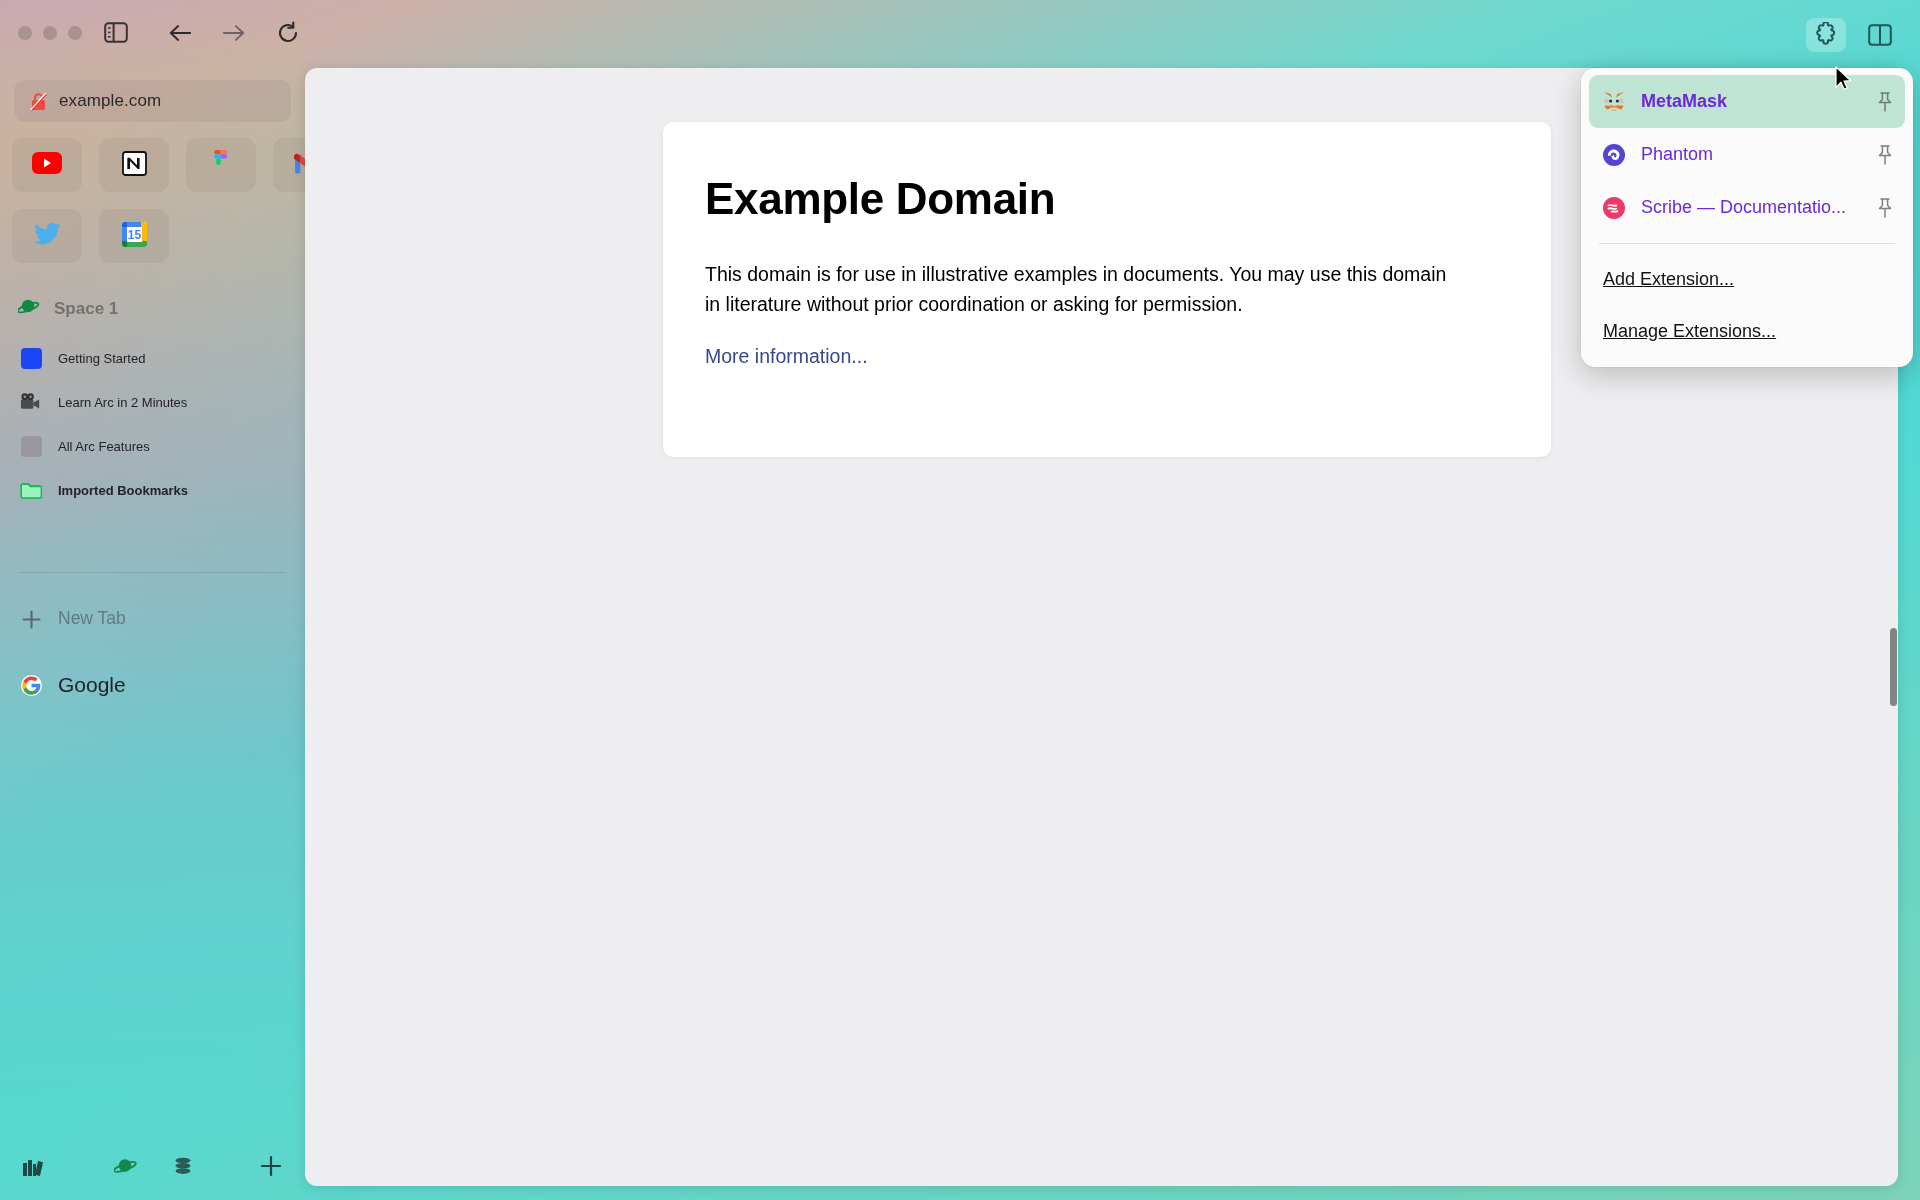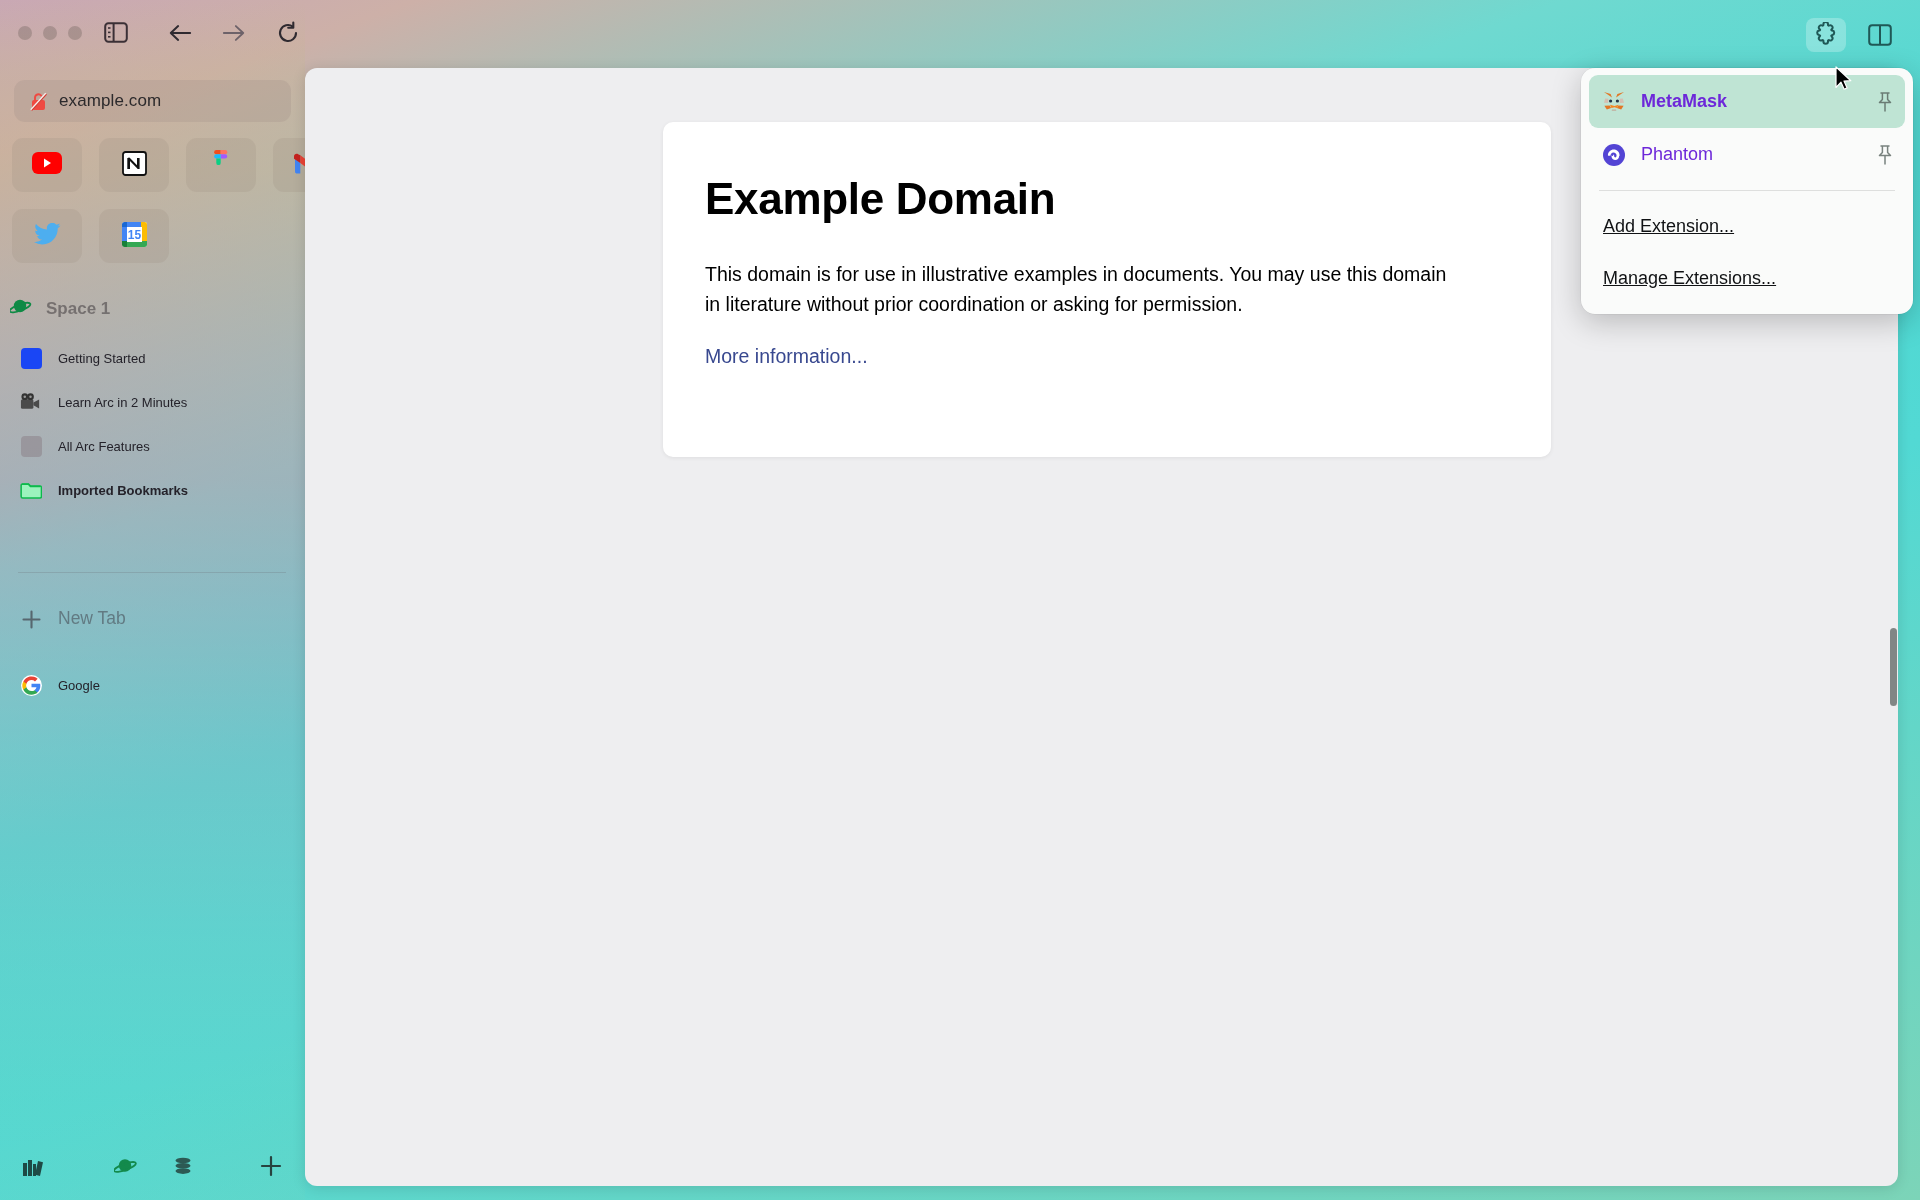--- a/index.html
+++ b/index.html
@@ -116,21 +116,21 @@
     position: absolute;
     right: 12px; bottom: 10px;
     width: 8px; height: 8px;
     border-radius: 50%;
     background: #e8322a;
   }
 
   
   .space-row {
     position: absolute;
-    left: 10px; top: 295px;
+    left: 18px; top: 295px;
     display: flex;
     align-items: center;
     gap: 14px;
     height: 28px;
   }
   .space-label {
     font-size: 17px;
     font-weight: 600;
     color: rgba(58,52,56,0.52);
   }
@@ -165,21 +165,21 @@
     left: 20px; top: 608px;
     display: flex; align-items: flex-start; gap: 16px; height: 34px;
   }
   .newtab-label { font-size: 17.5px; color: rgba(55,50,58,0.48); }
 
   .google-row {
     position: absolute;
     left: 20px; top: 668px;
     display: flex; align-items: center; gap: 16px; height: 34px;
   }
-  .google-label { font-size: 13px; color: #24222a; }
+  .google-label { font-size: 21px; color: #24222a; }
 
   
   .side-bottom {
     position: absolute;
     left: 0; bottom: 22px;
     width: 305px;
     display: flex;
     align-items: center;
     padding: 0 22px;
   }
@@ -601,20 +601,34 @@
         </svg>
       </span>
       <span class="ext-name">Phantom</span>
       <span class="pin-btn">
         <svg width="20" height="22" viewBox="0 0 20 22" fill="none">
           <path d="M6 2h8M7.4 2v6.4L4.5 11.6h11L12.6 8.4V2M10 11.6V20" stroke="#4e5a55" stroke-width="1.5" stroke-linecap="round" stroke-linejoin="round"></path>
         </svg>
       </span>
     </div>
 
+    <div class="ext-row">
+      <span class="ext-ico">
+        <svg width="22" height="22" viewBox="0 0 22 22">
+          <circle cx="11" cy="11" r="11" fill="#EB3A68"></circle>
+          <path d="M5.5 8.4c2.6-1.4 5.2 1.4 7.8 0M5.5 11.6c2.6-1.4 5.2 1.4 7.8 0M8.7 14.6c2-1 4 1 5.8-.4" stroke="#fff" stroke-width="1.8" stroke-linecap="round" fill="none"></path>
+        </svg>
+      </span>
+      <span class="ext-name">Scribe — Documentatio...</span>
+      <span class="pin-btn">
+        <svg width="20" height="22" viewBox="0 0 20 22" fill="none">
+          <path d="M6 2h8M7.4 2v6.4L4.5 11.6h11L12.6 8.4V2M10 11.6V20" stroke="#4e5a55" stroke-width="1.5" stroke-linecap="round" stroke-linejoin="round"></path>
+        </svg>
+      </span>
+    </div>
 
 
     <div class="ext-sep"></div>
 
     <div class="ext-action">
       <span>Add Extension...</span>
     </div>
 
     <div class="ext-action">
       <span>Manage Extensions...</span>

